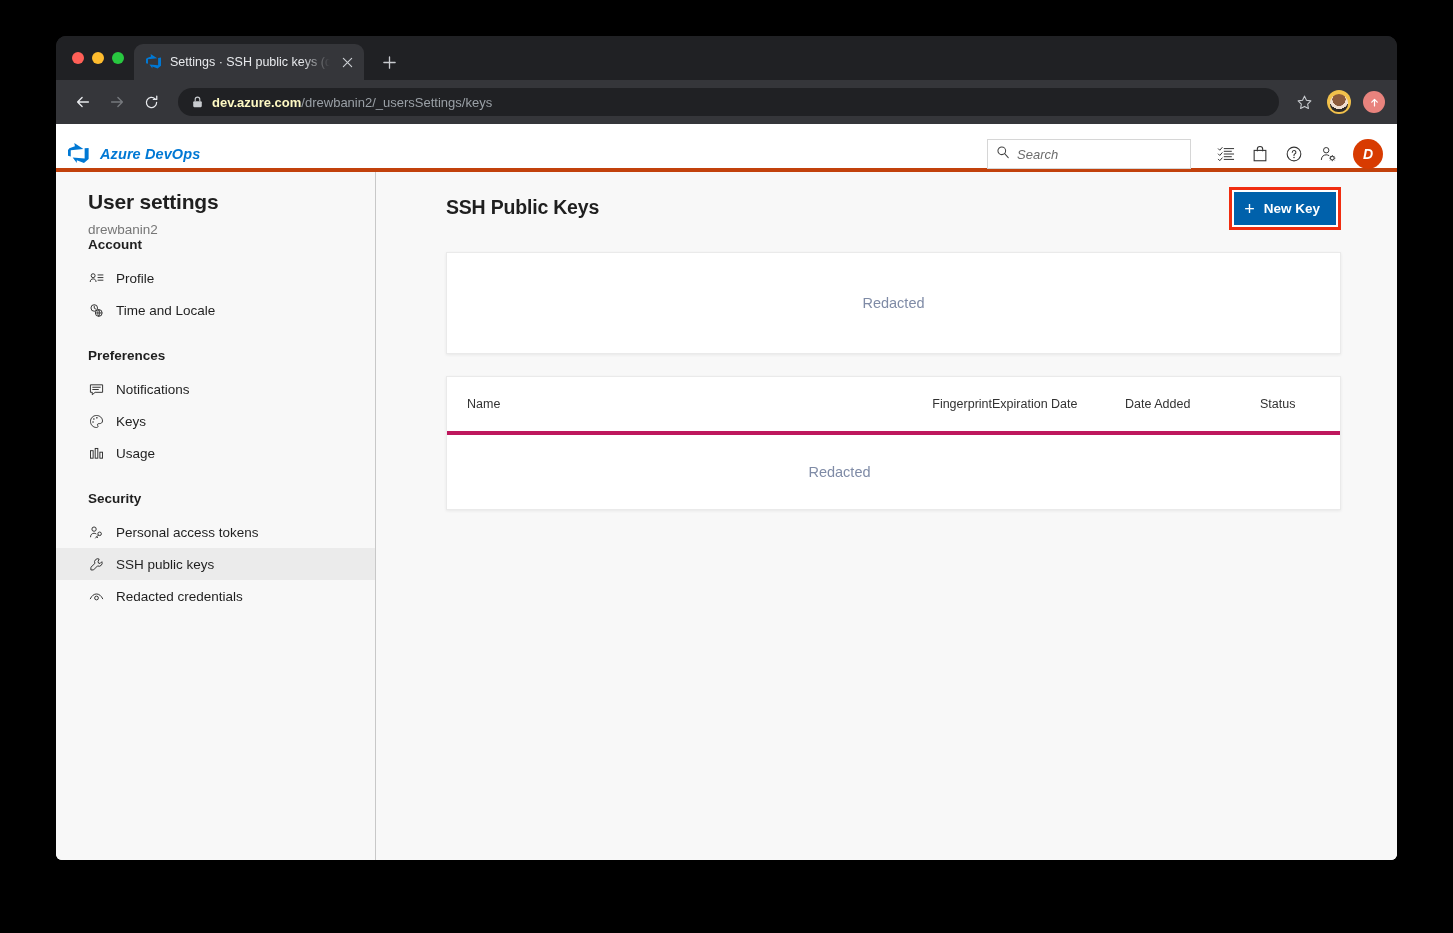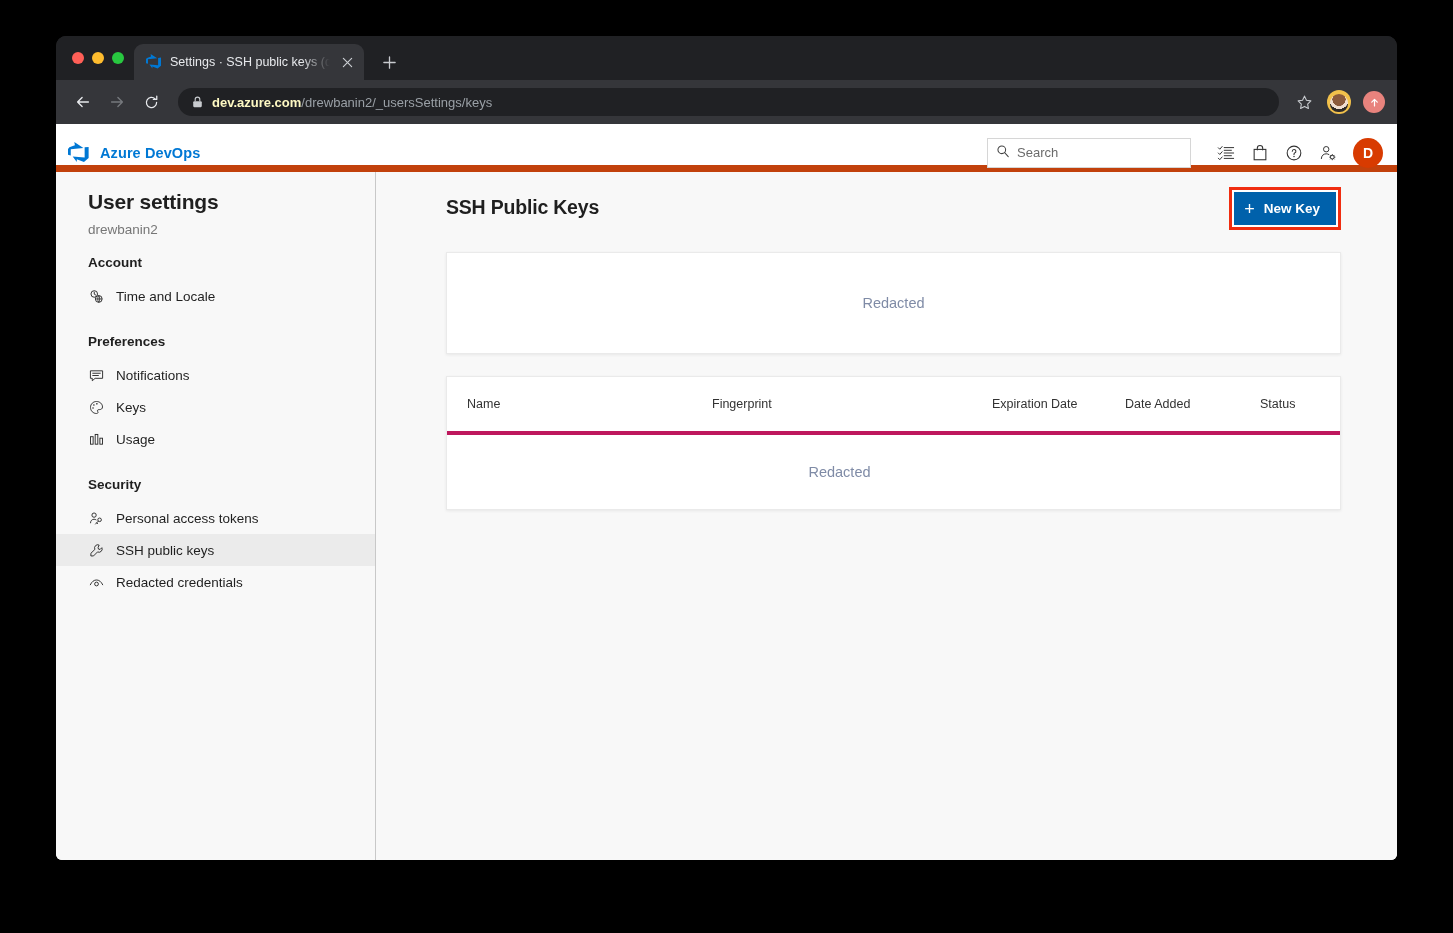--- a/index.html
+++ b/index.html
@@ -127,25 +127,26 @@
     display:flex; align-items:center; justify-content:center;
     color:#fff;
   }
 
   
   .page { height: calc(824px - 44px - 44px); background: #f8f8f8; display: flex; flex-direction: column; }
 
   .ado-header {
     height: 48px;
     background: #ffffff;
-    border-bottom: 7px solid #c2410c;
+    border-bottom: 4px solid #c2410c;
     display: flex;
     align-items: center;
     padding: 16px 14px 0 12px;
     flex: 0 0 48px;
+    font-style: italic;
   }
   .ado-logo { width: 22px; height: 22px; flex: 0 0 22px; margin-right: 10px; }
   .ado-brand {
     font-size: 14.5px; font-weight: bold; color: #0078d4;
     letter-spacing: .1px;
   }
   .header-spacer { flex: 1 1 auto; }
   .search-box {
     width: 204px; height: 30px;
     border: 1px solid #d6d6d6;
@@ -175,21 +176,21 @@
     width: 320px; flex: 0 0 320px;
     background: #f8f8f8;
     border-right: 1px solid #c8c8c8;
     padding-top: 18px;
     overflow: hidden;
   }
   .side-title {
     font-size: 21px; font-weight: bold; color: #1f1f1f;
     padding: 0 32px; margin-bottom: 8px; letter-spacing: -.2px;
   }
-  .side-user { font-size: 13.5px; color: #767676; padding: 0 32px; margin-bottom: 18px; }
+  .side-user { font-size: 13.5px; color: #767676; padding: 0 32px; }
   .side-group {
     font-size: 13.5px; font-weight: bold; color: #1f1f1f;
     padding: 0 32px; margin: 0 0 10px 0;
   }
   .side-group.gap { margin-top: 22px; }
   .side-item {
     display: flex; align-items: center; gap: 12px;
     height: 32px;
     padding: 0 32px;
     font-size: 13.5px;
@@ -248,21 +249,21 @@
 
   .table-head {
     display: flex;
     align-items: center;
     height: 58px;
     padding: 0 20px;
     border-bottom: 4px solid #be185d;
   }
   .th { font-size: 12.5px; color: #323232; }
   .th.name   { width: 245px; flex: 0 0 245px; }
-  .th.fp     { width: 280px; flex: 0 0 280px; }
+  .th.fp     { width: 280px; flex: 0 0 280px; text-align: right; }
   .th.exp    { width: 133px; flex: 0 0 133px; }
   .th.added  { width: 135px; flex: 0 0 135px; }
   .th.status { flex: 1 1 auto; }
   .table-body {
     height: 74px;
     display: flex; align-items: center; justify-content: center;
     padding-right: 108px;
   }
 </style>
 </head>
@@ -386,20 +387,30 @@
       <div class="ado-avatar">D</div>
     </div>
 
     <div class="body">
 
       <div class="sidebar">
         <div class="side-title">User settings</div>
         <div class="side-user">drewbanin2</div>
 
         <div class="side-group">Account</div>
+        <div class="side-item">
+          <span class="si">
+            <svg viewBox="0 0 16 16" width="15" height="15">
+              <circle cx="4.4" cy="5" r="2.1" stroke="#2b2b2b" stroke-width="1" fill="none"></circle>
+              <path d="M1.3 11.3c0-1.8 1.4-2.9 3.1-2.9s3.1 1.1 3.1 2.9" stroke="#2b2b2b" stroke-width="1" fill="none" stroke-linecap="round"></path>
+              <path d="M9.6 4.2h5.3M9.6 7h5.3M9.6 9.8h5.3" stroke="#2b2b2b" stroke-width="1" stroke-linecap="round"></path>
+            </svg>
+          </span>
+          <span>Profile</span>
+        </div>
         <div class="side-item">
           <span class="si">
             <svg viewBox="0 0 16 16" width="15" height="15">
               <circle cx="5.6" cy="5.3" r="3.5" stroke="#2b2b2b" stroke-width="1" fill="none"></circle>
               <path d="M5.6 3.3v2.2l1.5.9" stroke="#2b2b2b" stroke-width="1" fill="none" stroke-linecap="round"></path>
               <circle cx="10.4" cy="10.6" r="3.6" stroke="#2b2b2b" stroke-width="1" fill="none"></circle>
               <path d="M6.8 10.6h7.2M10.4 7c1.4 1.8 1.4 5.4 0 7.2M10.4 7c-1.4 1.8-1.4 5.4 0 7.2" stroke="#2b2b2b" stroke-width=".9" fill="none"></path>
             </svg>
           </span>
           <span>Time and Locale</span>

